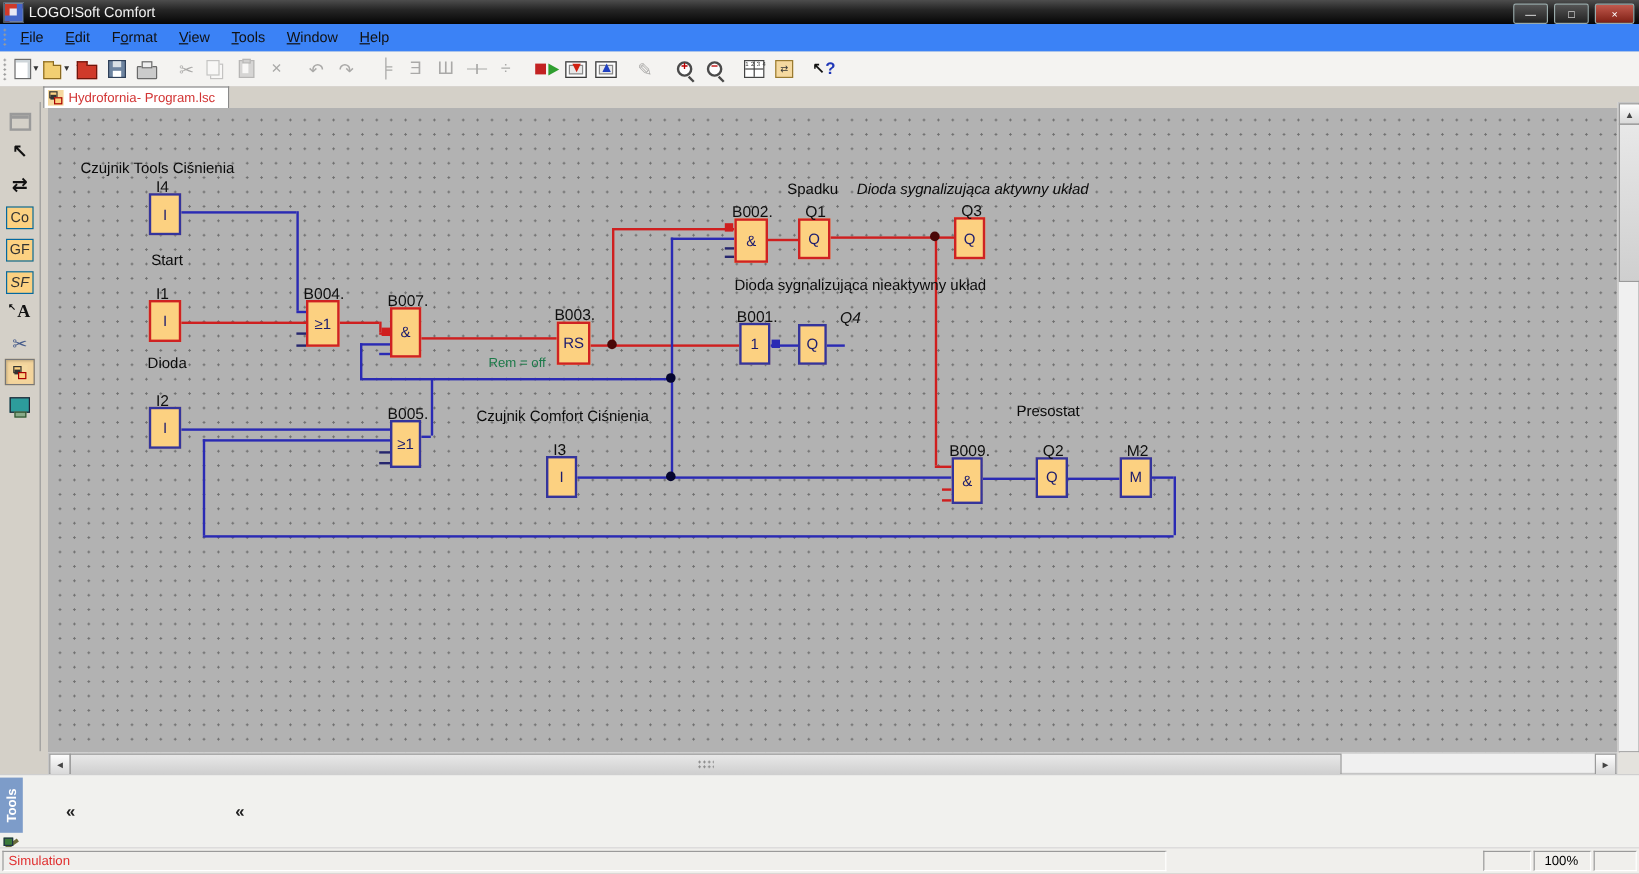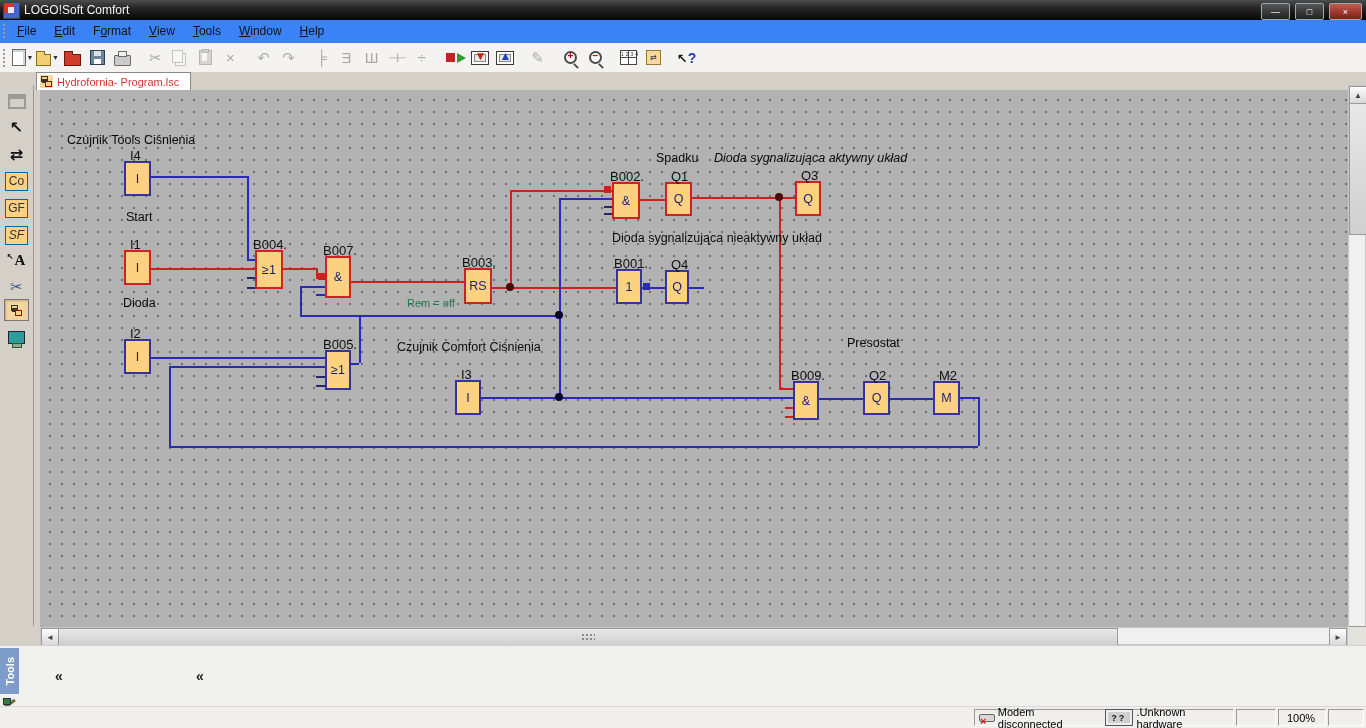--- a/index.html
+++ b/index.html
@@ -383,21 +383,21 @@
       <span>Q</span>
     </div>
     <div class="blk-label" style="left: 631px; top: 79px;">Q1</div>
     <div class="blk" style="left: 576px; top: 179px; width: 26px; height: 35px; background: rgb(252, 209, 129); border: 2px solid rgb(52, 52, 156);">
       <span>1</span>
     </div>
     <div class="blk-label" style="left: 574px; top: 166px;">B001.</div>
     <div class="blk" style="left: 625px; top: 180px; width: 24px; height: 34px; background: rgb(252, 209, 129); border: 2px solid rgb(52, 52, 156);">
       <span>Q</span>
     </div>
-    <div class="blk-label" style="left: 631px; top: 167px;">Q4</div>
+    <div class="blk-label" style="left: 660px; top: 167px; font-style: italic;">Q4</div>
     <div class="blk" style="left: 755px; top: 91px; width: 26px; height: 35px; background: rgb(252, 209, 129); border: 2px solid rgb(207, 34, 34);">
       <span>Q</span>
     </div>
     <div class="blk-label" style="left: 761px; top: 78px;">Q3</div>
     <div class="blk" style="left: 753px; top: 291px; width: 26px; height: 39px; background: rgb(252, 209, 129); border: 2px solid rgb(52, 52, 156);">
       <span>&amp;</span>
     </div>
     <div class="blk-label" style="left: 751px; top: 278px;">B009.</div>
     <div class="blk" style="left: 823px; top: 291px; width: 27px; height: 34px; background: rgb(252, 209, 129); border: 2px solid rgb(52, 52, 156);">
       <span>Q</span>
@@ -438,24 +438,21 @@
   <span class="chev" style="left:196px;top:22px">«</span>
   <div id="sim-io"></div>
 
 </div>
 <div class="tools-tab">
     <span>Tools</span>
   </div>
 <div class="tools-icon"></div>
 
 <div class="statusbar">
-  <div class="cell" style="left:974px;width:260px">
-    <span class="modem-ic"></span>
-    <span>Modem disconnected</span>
-    <span class="unk-ic">??</span>
-    <span>.Unknown hardware</span>
+  <div class="cell sim-mode" style="left:2px;width:970px">
+    <span>Simulation</span>
   </div>
   <div class="cell" style="left:1236px;width:40px"></div>
   <div class="cell" style="left:1278px;width:48px;padding-left:8px">
     <span>100%</span>
   </div>
   <div class="cell" style="left:1328px;width:36px"></div>
 </div>
 
 </body></html>

